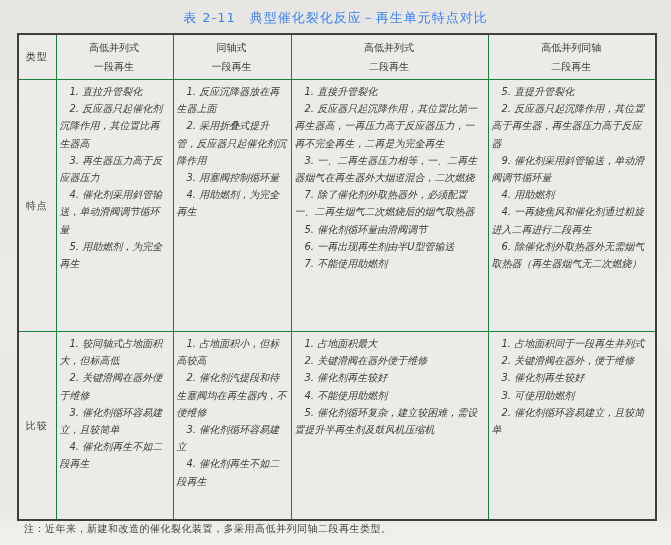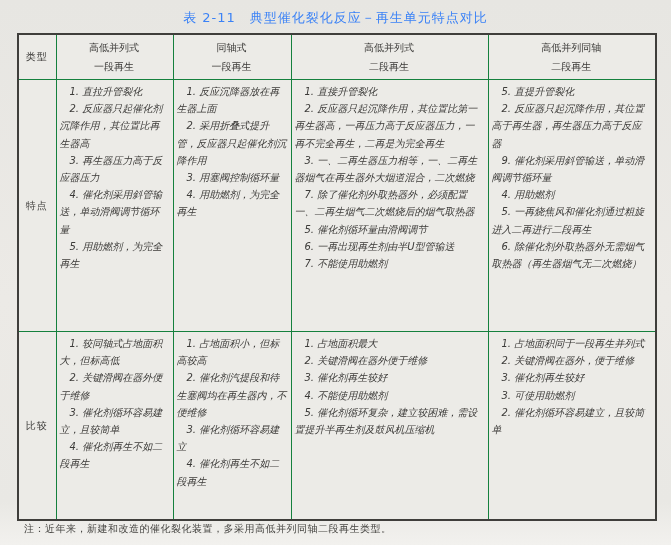--- a/index.html
+++ b/index.html
@@ -99,21 +99,21 @@
           <p class="item">7. 除了催化剂外取热器外，必须配置一、二再生烟气二次燃烧后的烟气取热器</p>
           <p class="item">5. 催化剂循环量由滑阀调节</p>
           <p class="item">6. 一再出现再生剂由半U型管输送</p>
           <p class="item">7. 不能使用助燃剂</p>
         </td>
     <td class="content">
           <p class="item">5. 直提升管裂化</p>
           <p class="item">2. 反应器只起沉降作用，其位置高于再生器，再生器压力高于反应器</p>
           <p class="item">9. 催化剂采用斜管输送，单动滑阀调节循环量</p>
           <p class="item">4. 用助燃剂</p>
-          <p class="item">5. 一再烧焦风和催化剂通过粗旋进入二再进行二段再生</p>
+          <p class="item">4. 一再烧焦风和催化剂通过粗旋进入二再进行二段再生</p>
           <p class="item">6. 除催化剂外取热器外无需烟气取热器（再生器烟气无二次燃烧）</p>
         </td>
   </tr>
   <tr style="height:188px;">
     <th class="rowlabel">比较</th>
     <td class="content">
           <p class="item">1. 较同轴式占地面积大，但标高低</p>
           <p class="item">2. 关键滑阀在器外便于维修</p>
           <p class="item">3. 催化剂循环容易建立，且较简单</p>
           <p class="item">4. 催化剂再生不如二段再生</p>

